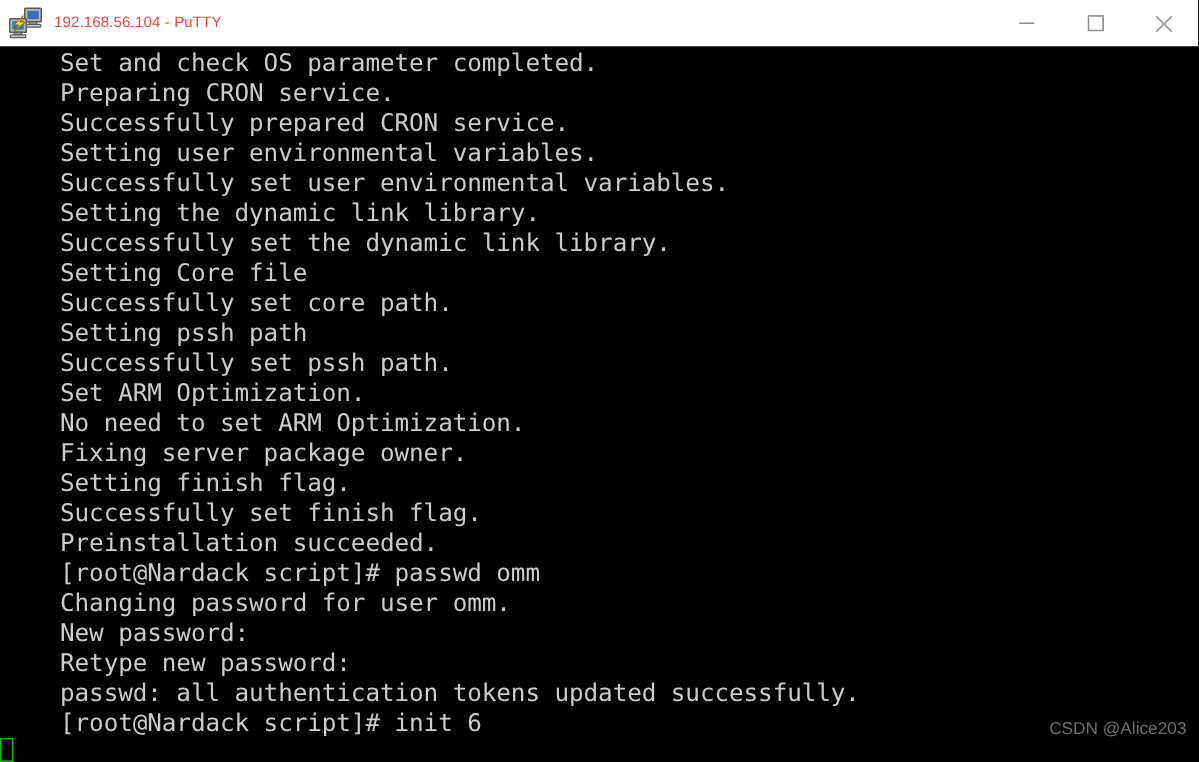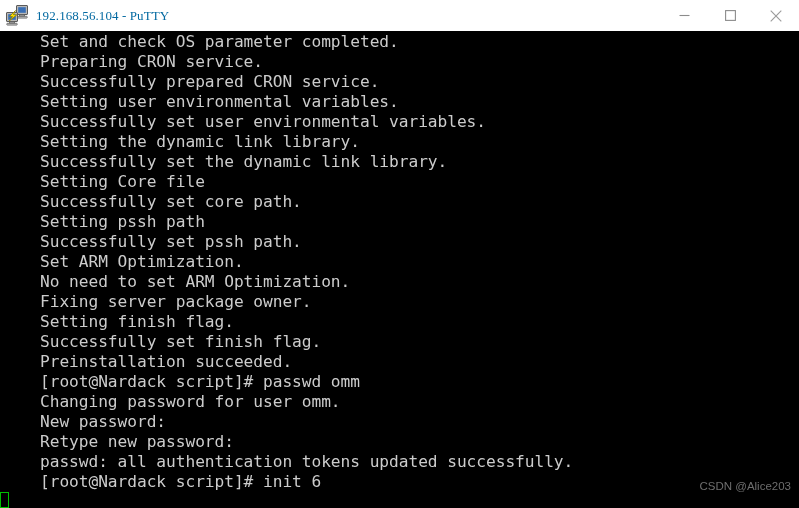--- a/index.html
+++ b/index.html
@@ -29,23 +29,23 @@
   }
   #app-icon {
     width: 26px;
     height: 26px;
     margin-left: 4px;
     margin-right: 6px;
     flex: 0 0 auto;
     display: block;
   }
   #window-title {
-    font-family: Liberation Serif, serif;
-    font-size: 13px;
-    color: #0369a1;
+    font-family: Liberation Sans, sans-serif;
+    font-size: 10px;
+    color: #ef4444;
     letter-spacing: 0.1px;
     white-space: nowrap;
     flex: 1 1 auto;
   }
   .win-btn {
     width: 46px;
     height: 31px;
     flex: 0 0 auto;
     display: flex;
     align-items: center;

